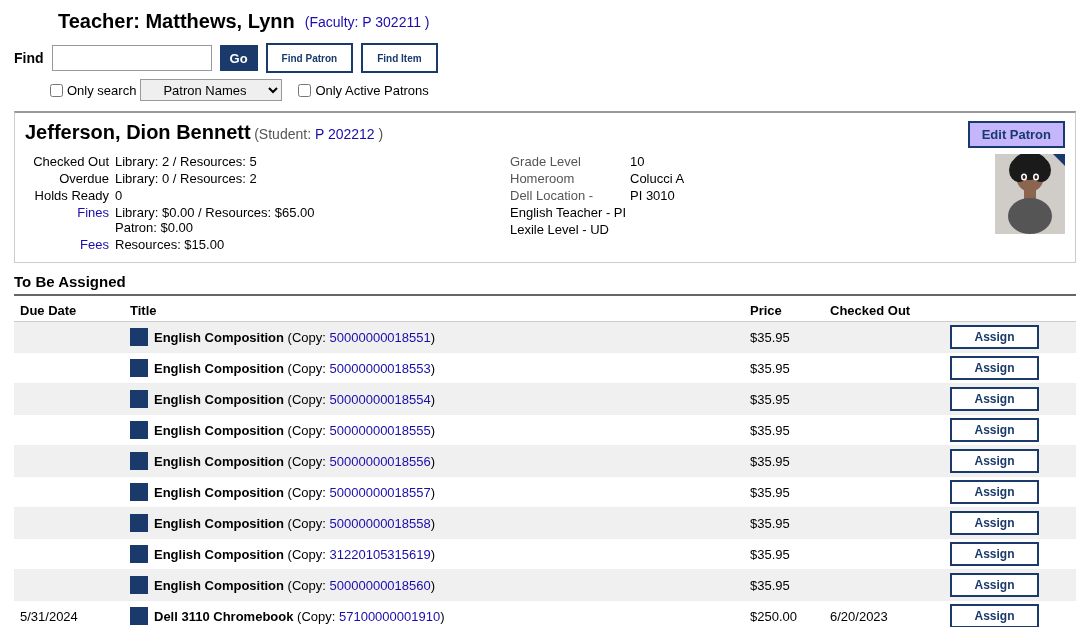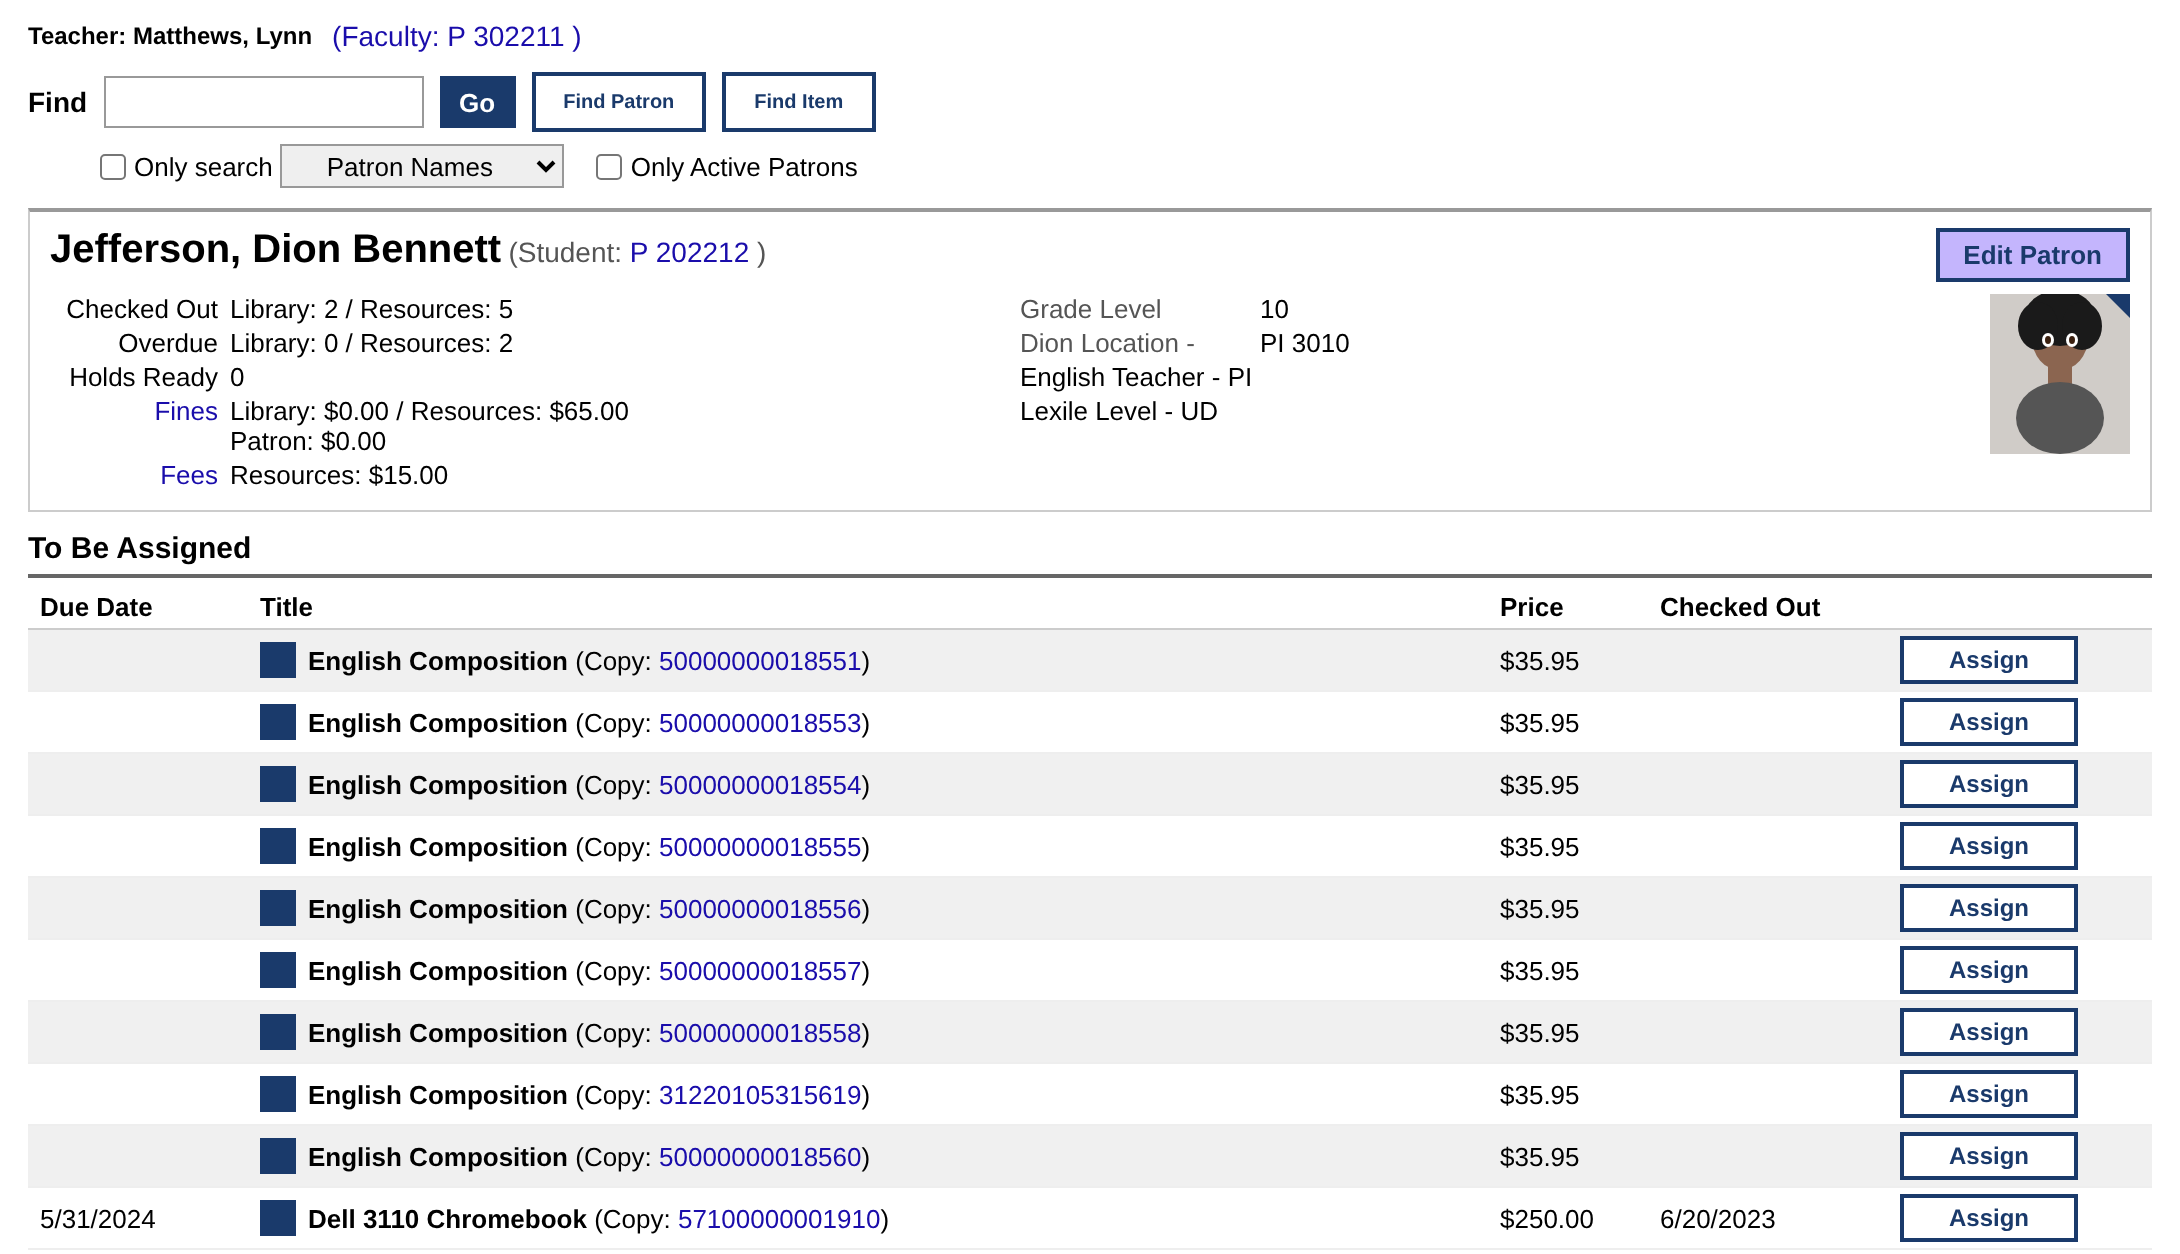--- a/index.html
+++ b/index.html
@@ -13,23 +13,24 @@
     .page-wrapper {
       padding: 10px 14px;
     }
     .header-row {
       display: flex;
       align-items: center;
       gap: 10px;
       margin-bottom: 10px;
     }
     .teacher-title {
-      font-size: 12px;
+      font-size: 20px;
       font-weight: bold;
       color: #000;
+      margin-left: 44px;
     }
     .faculty-link {
       font-size: 14px;
       font-weight: normal;
       color: #1a0dab;
     }
     .faculty-link a { color: #1a0dab; text-decoration: none; }
     .find-row {
       display: flex;
       align-items: center;
@@ -307,22 +308,26 @@
           <span class="info-value">Resources: $15.00</span>
         </div>
       </div>
 
       <div class="patron-info-right">
         <div class="right-info-row">
           <span class="right-label">Grade Level</span>
           <span class="right-value">10</span>
         </div>
         <div class="right-info-row">
+          <span class="right-label">Homeroom</span>
+          <span class="right-value">Colucci A</span>
+        </div>
+        <div class="right-info-row">
           <span class="right-label">
-            <span>Dion Location -</span>
+            <span>Dell Location -</span>
           </span>
           <span class="right-value">PI 3010</span>
         </div>
         <div class="right-info-row">
           <span class="right-value">English Teacher - PI</span>
         </div>
         <div class="right-info-row">
           <span class="right-value">Lexile Level - UD</span>
         </div>
       </div>

